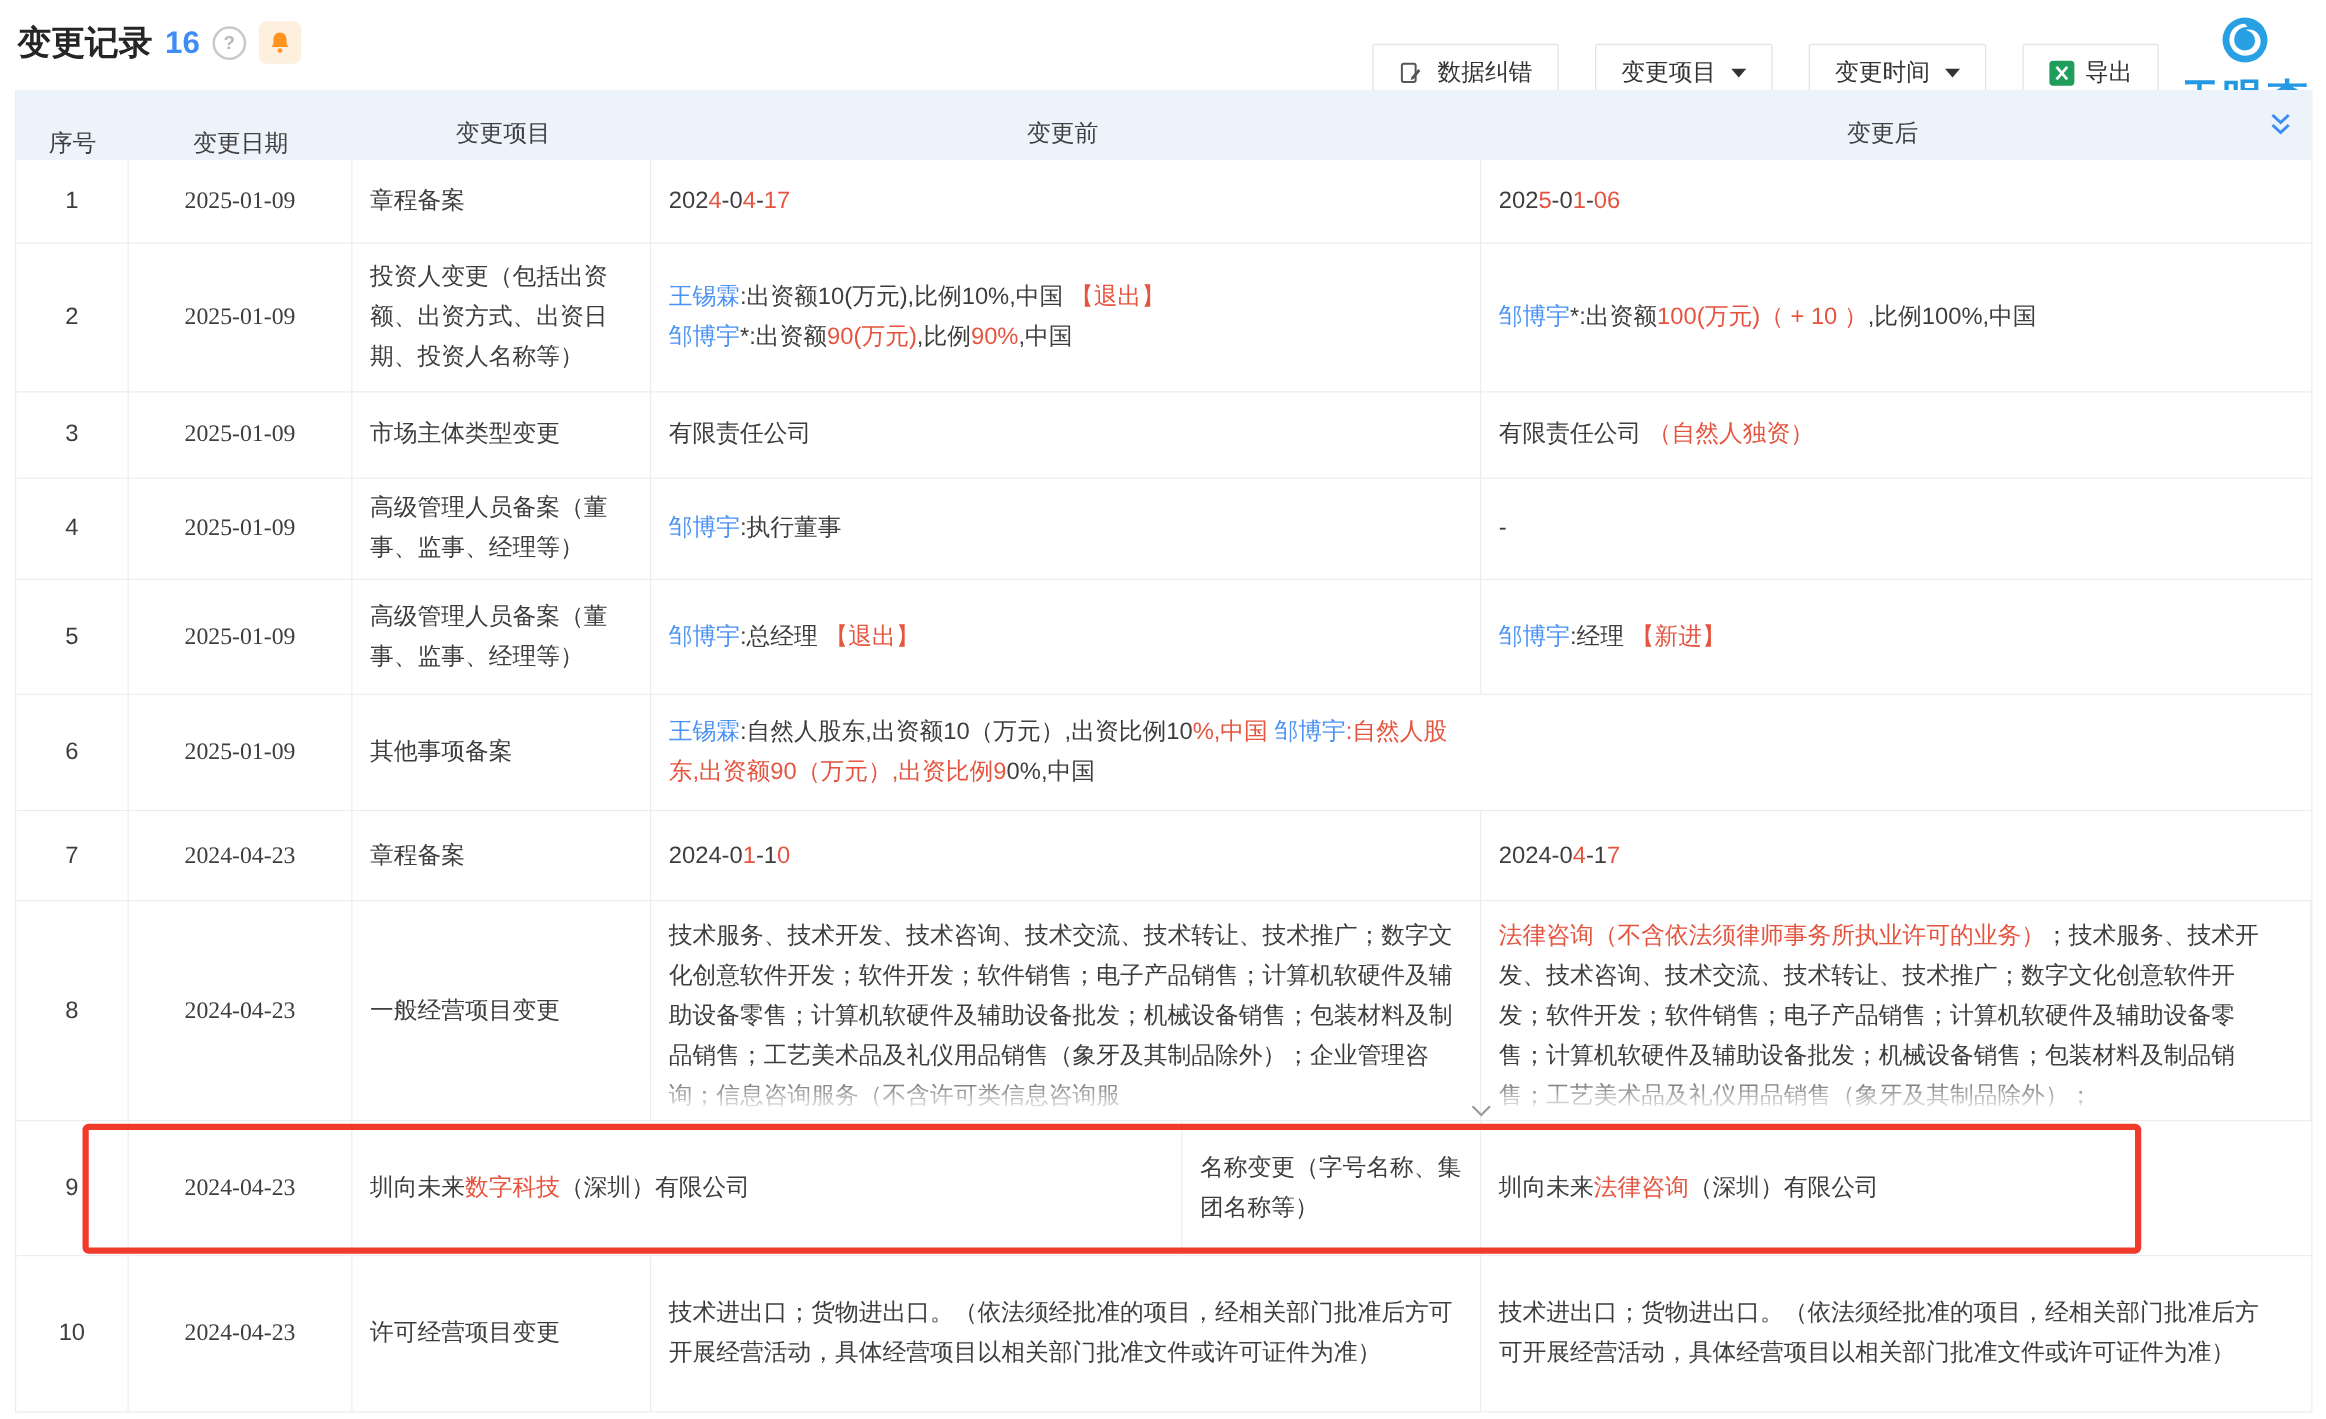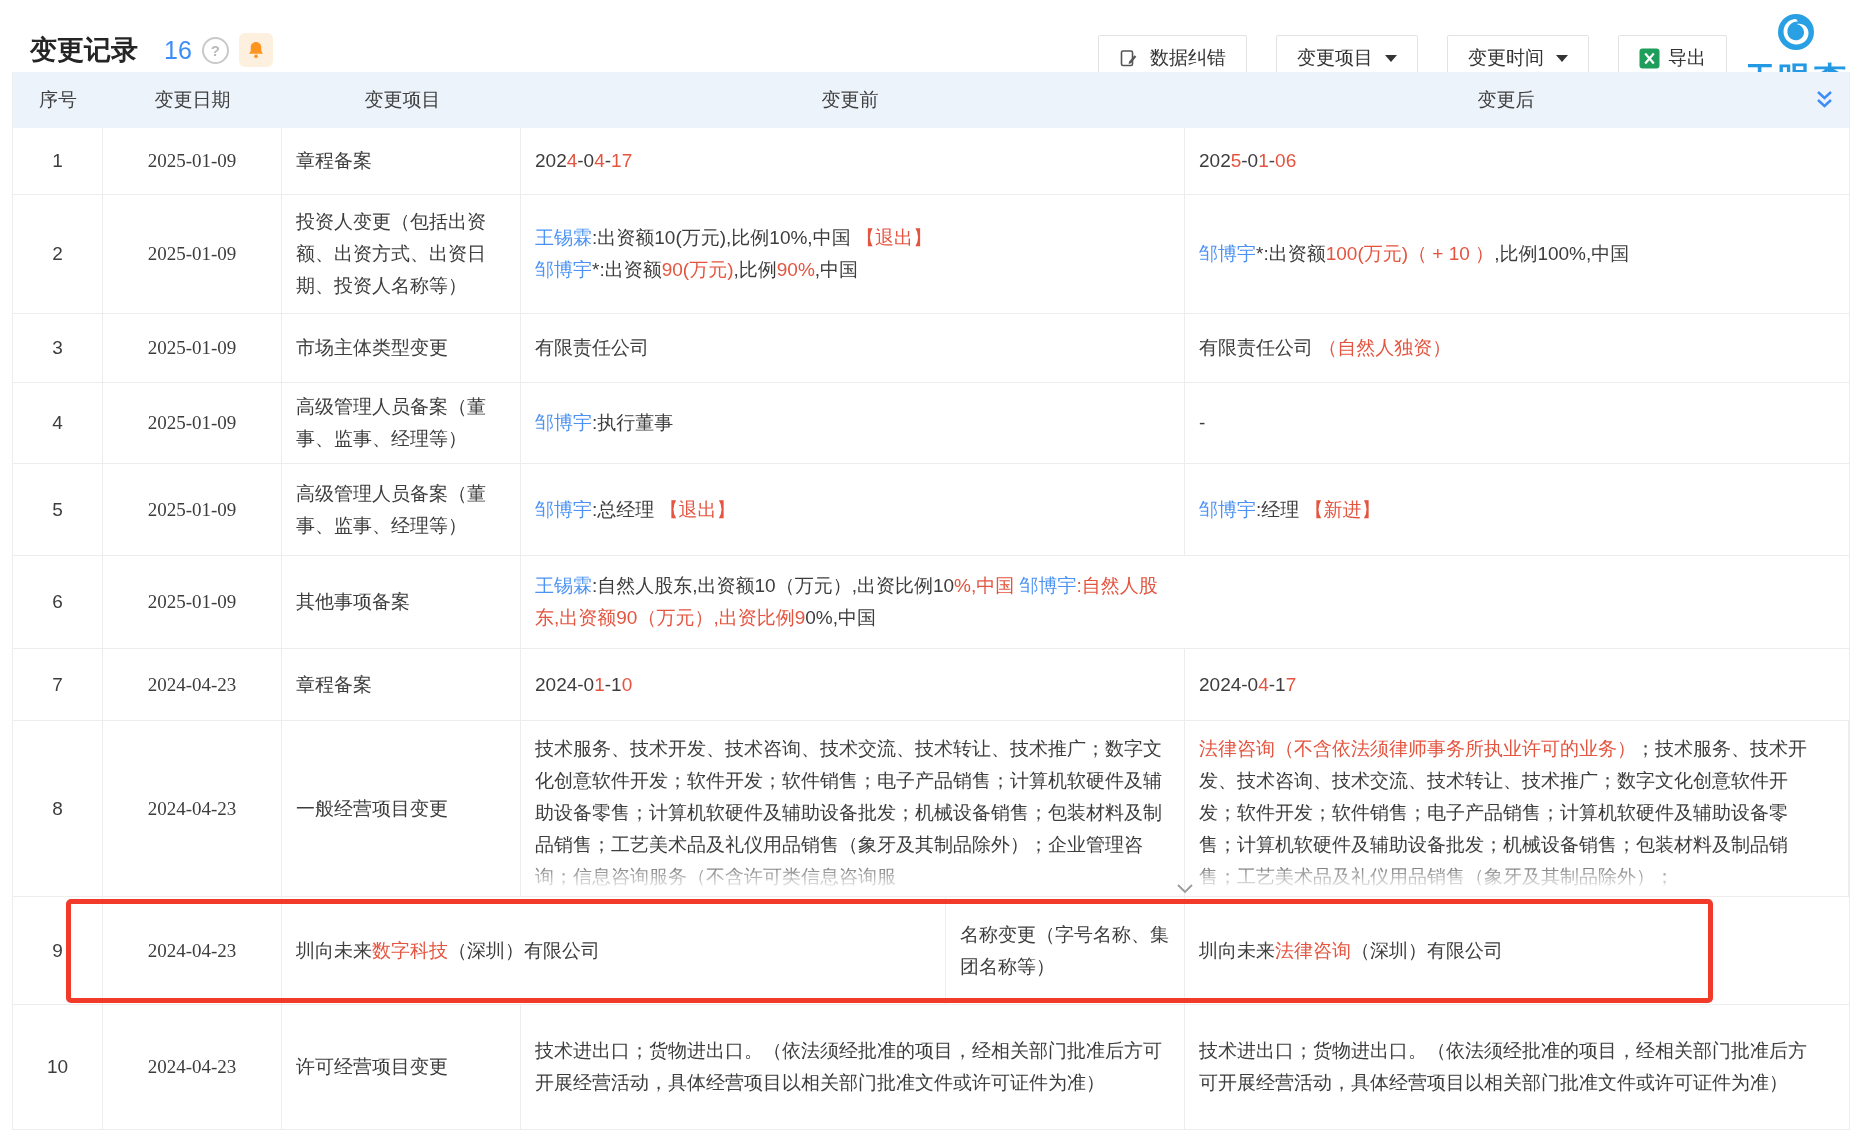--- a/index.html
+++ b/index.html
@@ -1,39 +1,39 @@
 <!DOCTYPE html>
 <html><head>
 <meta charset="utf-8">
 <style>
   html,body{margin:0;padding:0;background:#fff;}
   .page{position:relative;width:1861px;height:1135px;background:#fff;overflow:hidden;
         font-family:"Liberation Sans","DejaVu Sans",sans-serif;color:#3d3d3d;}
 
   
   .titlegroup{position:absolute;left:14px;top:16px;display:flex;align-items:center;gap:10px;}
-  .title{font-size:27px;font-weight:700;color:#252525;margin:16px;}
-  .count{font-size:25px;font-weight:400;color:#3e8df6;}
+  .title{font-size:27px;font-weight:700;color:#252525;margin:0;}
+  .count{font-size:25px;font-weight:700;color:#3e8df6;}
   .help{width:23px;height:23px;border-radius:50%;border:2px solid #c9c9c9;color:#b9b9b9;
         font-size:15px;font-weight:700;display:flex;align-items:center;justify-content:center;cursor:pointer;}
   .bellbox{width:34px;height:34px;border-radius:6px;background:#fdf0df;display:flex;
            align-items:center;justify-content:center;cursor:pointer;}
   .toolbar{position:absolute;top:13px;right:13px;display:flex;align-items:center;}
   .tbtn{height:46px;padding:0 20px;margin-left:29px;background:#fff;border:1px solid #e3e3e3;
         border-radius:2px;display:flex;align-items:center;gap:8px;font-size:19px;color:#333;
         cursor:pointer;font-family:inherit;}
   .tbtn:first-child{margin-left:0;gap:12px;}
   .caret{width:0;height:0;border-left:6px solid transparent;border-right:6px solid transparent;
          border-top:7px solid #333;margin-left:4px;}
   .brand{display:flex;align-items:center;gap:6px;margin-left:16px;cursor:pointer;flex-direction:column;}
   .brandtxt{font-size:34px;font-weight:700;color:#2398e3;letter-spacing:1px;}
 
   
   .table{position:absolute;left:12px;top:72px;width:1836px;border-left:1px solid #ededed;border-right:1px solid #ededed;}
-  .thead{display:flex;height:56px;background:#edf3fa;align-items:center;position:relative;
+  .thead{display:flex;height:56px;background:#edf3fa;align-items:flex-end;position:relative;
          font-size:19px;color:#3f3f3f;}
   .thead .hcell{display:flex;justify-content:center;align-items:center;box-sizing:border-box;}
   .dblchev{position:absolute;right:16px;top:18px;cursor:pointer;}
 
   .trow{display:flex;border-bottom:1px solid #ededed;position:relative;box-sizing:border-box;}
   .cell{box-sizing:border-box;display:flex;align-items:center;border-right:1px solid #ededed;
         font-size:19px;line-height:32px;color:#3d3d3d;padding:8px 14px;}
   .cell:last-child{border-right:none;}
   .c1{width:90px;justify-content:center;}
   .c2{width:179px;justify-content:center;font-family:Liberation Serif, serif;}

